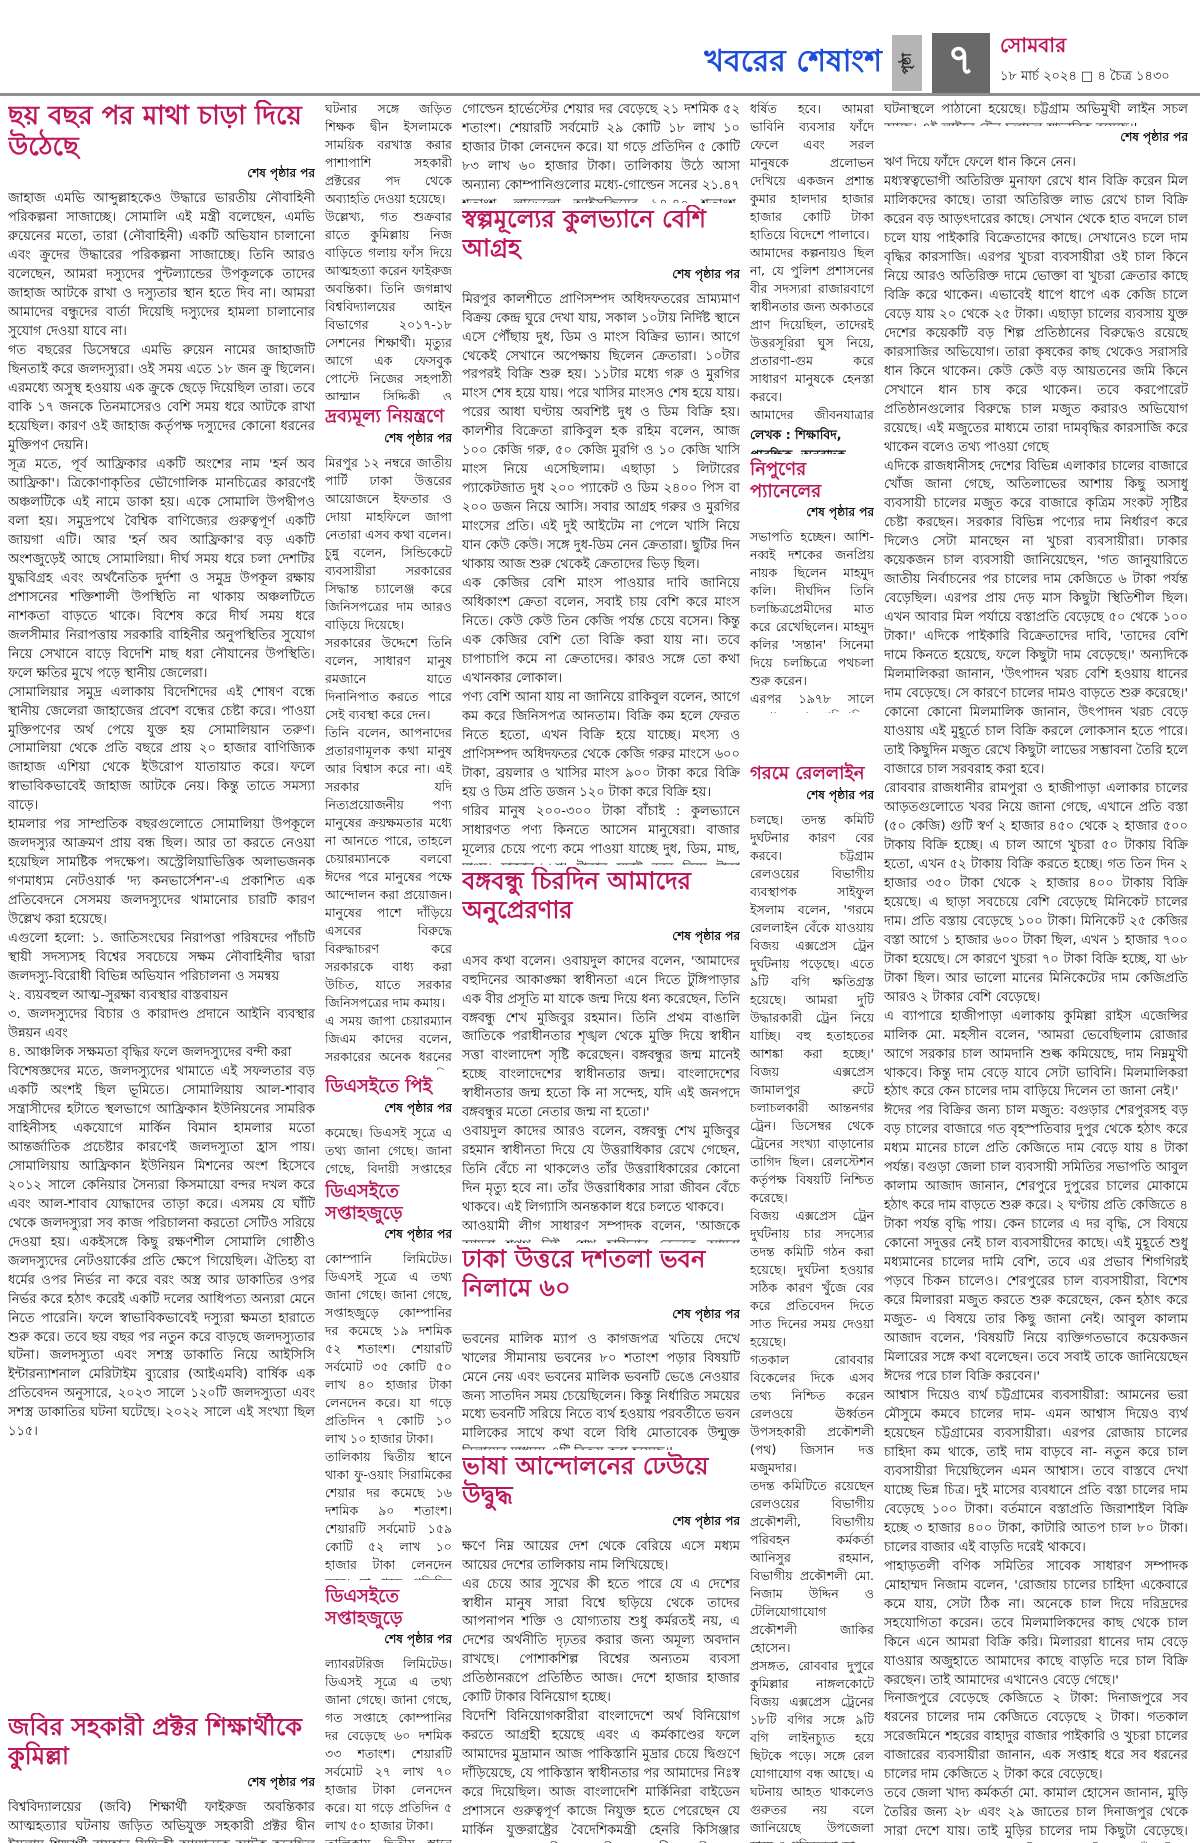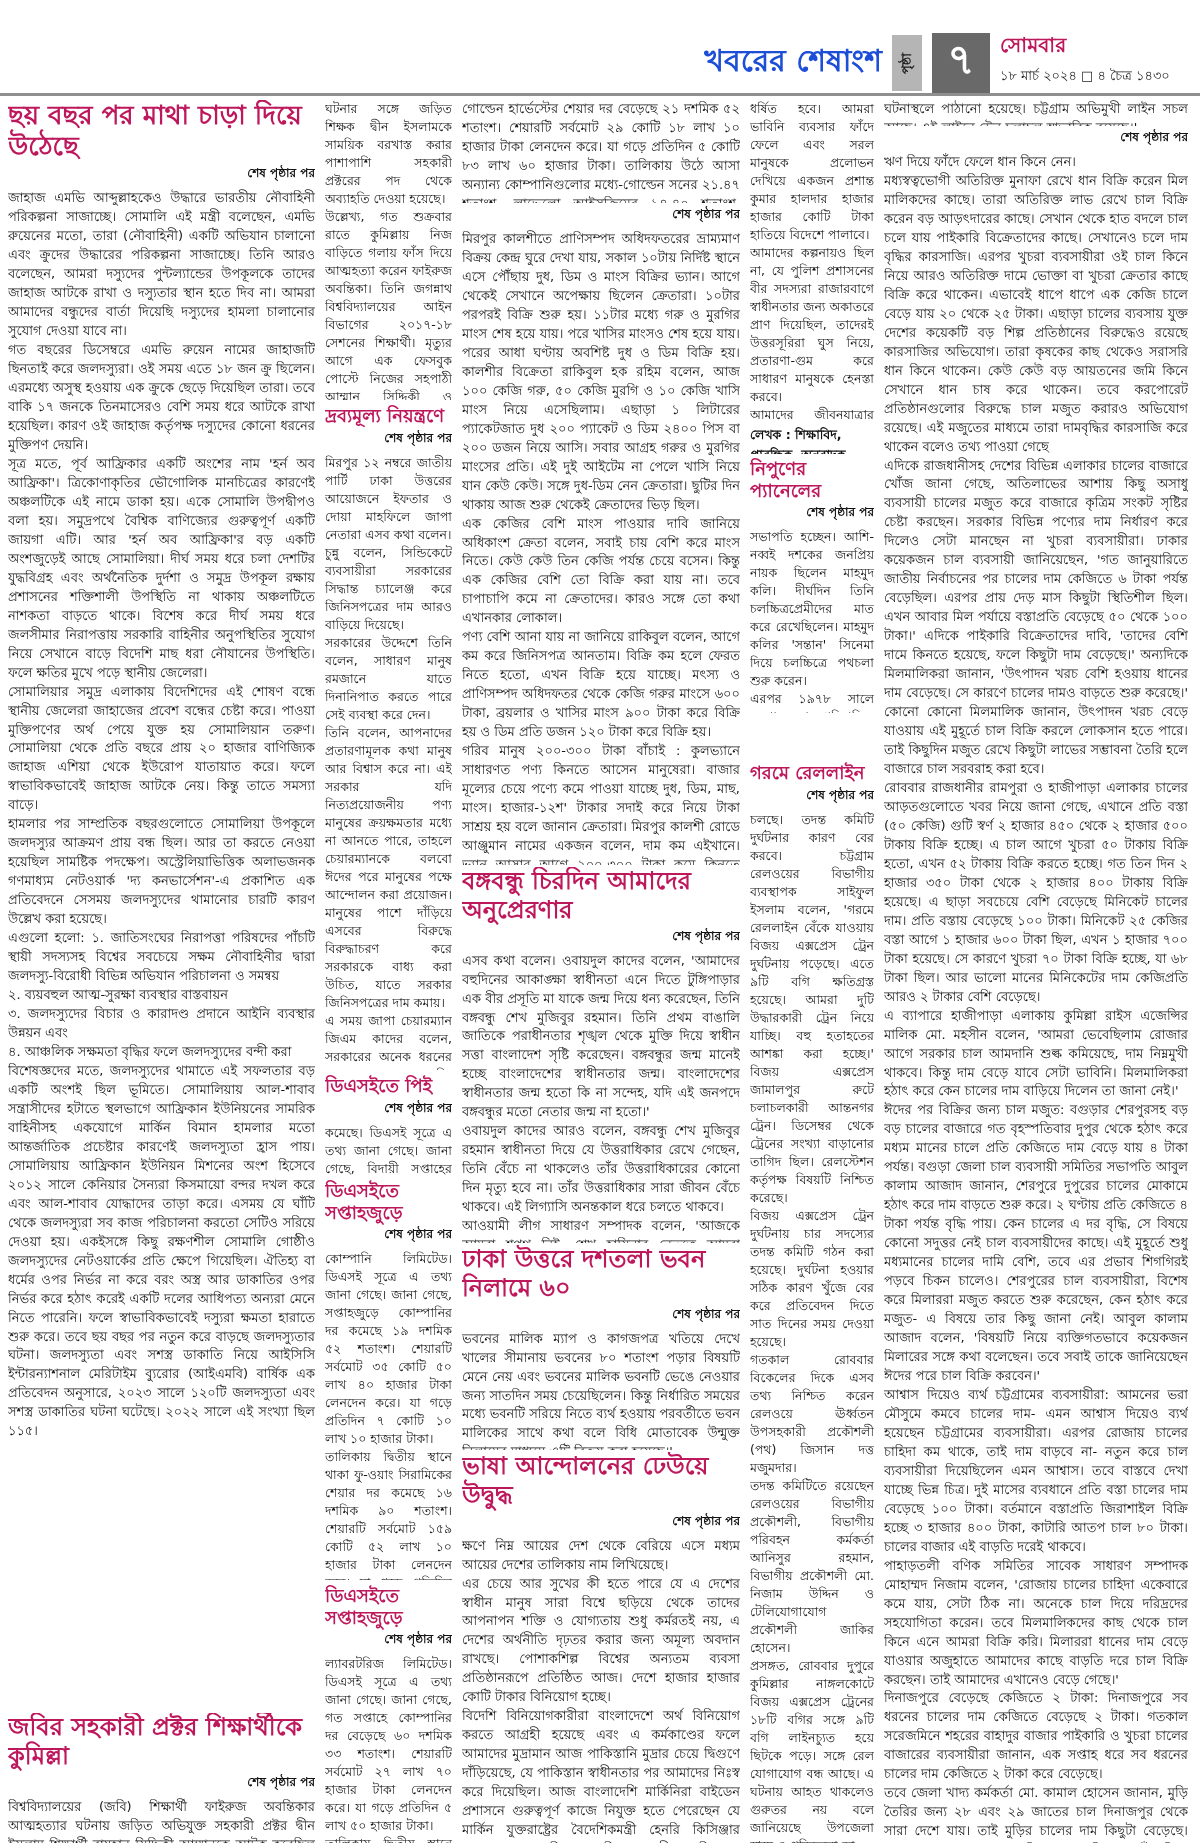--- a/index.html
+++ b/index.html
@@ -129,20 +129,21 @@
         <div class="body-text narrow">ল্যাবরটরিজ লিমিটেড। ডিএসই সূত্রে এ তথ্য জানা গেছে। জানা গেছে, গত সপ্তাহে কোম্পানির দর বেড়েছে ৬০ দশমিক ৩৩ শতাংশ। শেয়ারটি সর্বমোট ২৭ লাখ ৭০ হাজার টাকা লেনদেন করে। যা গড়ে প্রতিদিন ৫ লাখ ৫০ হাজার টাকা।
 তালিকায় দ্বিতীয় স্থানে থাকা এস. এস. স্টিলের শেয়ার দর বেড়েছে ২৫ দশমিক ৫৮ শতাংশ। শেয়ারটি সর্বমোট ৮০ কোটি ৫ লাখ ৫০ হাজার টাকা লেনদেন করে। যা গড়ে প্রতিদিন ১৬ কোটি ১ লাখ ১০ হাজার টাকা। তালিকায় তৃতীয় স্থানে থাকা</div>
       </article>
     </section>
 
     <section class="strip" style="left:454px; width:278px;">
       <div class="block" style="top:0; height:103px;">
         <div class="body-text">গোল্ডেন হার্ভেস্টের শেয়ার দর বেড়েছে ২১ দশমিক ৫২ শতাংশ। শেয়ারটি সর্বমোট ২৯ কোটি ১৮ লাখ ১০ হাজার টাকা লেনদেন করে। যা গড়ে প্রতিদিন ৫ কোটি ৮৩ লাখ ৬০ হাজার টাকা। তালিকায় উঠে আসা অন্যান্য কোম্পানিগুলোর মধ্যে-গোল্ডেন সনের ২১.৪৭ শতাংশ, লাভেলো আইসক্রিমের ১৪.৪০ শতাংশ, ডমিনেজ স্টিলের ১৩.৫৫ শতাংশ, আরামিট লিমিটেডের ১২.৯৭ শতাংশ, বাংলাদেশ বিল্ডিং সিস্টেমসের ১২.৭২ শতাংশ, ওয়াইম্যাক্স ইলেকট্রোডের ১০.৫৭ শতাংশ এবং বিডি থাই ফুড এন্ড বেভারেজ লিমিটেডের ১০.১০ শতাংশ শেয়ারদর বেড়েছে।</div>
       </div>
       <article class="block" style="top:105px; height:660px;">
+        <h3 class="art-head head-wide">স্বল্পমূল্যের কুলভ্যানে বেশি আগ্রহ</h3>
         <div class="kicker">শেষ পৃষ্ঠার পর</div>
         <div class="body-text">মিরপুর কালশীতে প্রাণিসম্পদ অধিদফতরের ভ্রাম্যমাণ বিক্রয় কেন্দ্র ঘুরে দেখা যায়, সকাল ১০টায় নির্দিষ্ট স্থানে এসে পৌঁছায় দুধ, ডিম ও মাংস বিক্রির ভ্যান। আগে থেকেই সেখানে অপেক্ষায় ছিলেন ক্রেতারা। ১০টার পরপরই বিক্রি শুরু হয়। ১১টার মধ্যে গরু ও মুরগির মাংস শেষ হয়ে যায়। পরে খাসির মাংসও শেষ হয়ে যায়। পরের আধা ঘণ্টায় অবশিষ্ট দুধ ও ডিম বিক্রি হয়। কালশীর বিক্রেতা রাকিবুল হক রহিম বলেন, আজ ১০০ কেজি গরু, ৫০ কেজি মুরগি ও ১০ কেজি খাসি মাংস নিয়ে এসেছিলাম। এছাড়া ১ লিটারের প্যাকেটজাত দুধ ২০০ প্যাকেট ও ডিম ২৪০০ পিস বা ২০০ ডজন নিয়ে আসি। সবার আগ্রহ গরুর ও মুরগির মাংসের প্রতি। এই দুই আইটেম না পেলে খাসি নিয়ে যান কেউ কেউ। সঙ্গে দুধ-ডিম নেন ক্রেতারা। ছুটির দিন থাকায় আজ শুরু থেকেই ক্রেতাদের ভিড় ছিল।
 এক কেজির বেশি মাংস পাওয়ার দাবি জানিয়ে অধিকাংশ ক্রেতা বলেন, সবাই চায় বেশি করে মাংস নিতে। কেউ কেউ তিন কেজি পর্যন্ত চেয়ে বসেন। কিন্তু এক কেজির বেশি তো বিক্রি করা যায় না। তবে চাপাচাপি কমে না ক্রেতাদের। কারও সঙ্গে তো কথা এখানকার লোকাল।
 পণ্য বেশি আনা যায় না জানিয়ে রাকিবুল বলেন, আগে কম করে জিনিসপত্র আনতাম। বিক্রি কম হলে ফেরত নিতে হতো, এখন বিক্রি হয়ে যাচ্ছে। মৎস্য ও প্রাণিসম্পদ অধিদফতর থেকে কেজি গরুর মাংসে ৬০০ টাকা, ব্রয়লার ও খাসির মাংস ৯০০ টাকা করে বিক্রি হয় ও ডিম প্রতি ডজন ১২০ টাকা করে বিক্রি হয়।
 গরিব মানুষ ২০০-৩০০ টাকা বাঁচাই : কুলভ্যানে সাধারণত পণ্য কিনতে আসেন মানুষেরা। বাজার মূল্যের চেয়ে পণ্যে কমে পাওয়া যাচ্ছে দুধ, ডিম, মাছ, মাংস। হাজার-১২শ' টাকার সদাই করে নিয়ে টাকা সাশ্রয় হয় বলে জানান ক্রেতারা। মিরপুর কালশী রোডে আঞ্জুমান নামের একজন বলেন, দাম কম এইখানে। ভ্যান আসার আগে ২০০-৩০০ টাকা কমে কিনতে পারলে অন্য শাকসবজি কেনা যায়।
 মৎস্য ও প্রাণিসম্পদ মন্ত্রণালয়ের ভ্রাম্যমাণ কুলভ্যান থেকে বাজার করেছেন জান্নাত। বেশি কম না হলেও বাজারের চেয়ে আরও কমে বিক্রি করেছিল এসব আইটেমে ১০ টাকা থেকে ১০০ টাকা কম।
 ২৫টি ভ্রাম্যমাণ ও ৫টি স্থায়ী বিক্রয়কেন্দ্র : রমজান মাসজুড়ে সাধারণ মানুষের কাছে কম দামে দুধ, ডিম ও মাংস বিক্রি করতে ২৫টি ভ্রাম্যমাণ ও ৫টি স্থায়ী বিক্রয়কেন্দ্র বসিয়েছে মৎস্য ও প্রাণিসম্পদ মন্ত্রণালয়।
 স্থায়ী পাঁচটি বাজার হলো-মিরপুর শাহ আলি বাজার, মোহাম্মদপুর কৃষি মার্কেট, নতুন বাজার (১০০ ফুট), কমলাপুর, কাজি আলাউদ্দিন রোড (আনন্দবাজার)।
 আর ভ্রাম্যমাণ কুলভ্যান আসার স্থানগুলো হলো- মিরপুর কালসী, মিরপুর ১০, মিরপুর ২ (ঝুটফুট রোড), গাবতলী, কল্যাণপুর (ঝিলপাড়া), উত্তরা দিয়াবাড়ী, জাপান গার্ডেন সিটি (মোহাম্মদপুর), বসিলা (মোহাম্মদপুর), খামারবাড়ি (ফার্মগেট), নতুনবাজার (বাড্ডা), কড়াইল বস্তি (বনানী), কল্যাণপুর (ঝিলপাড়া), আজিমপুর মাতৃসদন (আজিমপুর), খিলগাঁও (রেল ক্রসিংয়ের দক্ষিণে), সচিবালয়ের পাশে (আব্দুল গনি রোড), সেগুনবাগিচা (কাঁচাবাজার), আরামবাগ (মতিঝিল), রামপুরা, যাত্রাবাড়ী (মানিকনগর গলির মুখে), হাজারীবাগ (সিকশন), লুকাস (নাখালপাড়া), কামরাঙ্গীরচর, তেজগাঁও, পুরান ঢাকা (বঙ্গবাজার), কাকরাইল।</div>
       </article>

